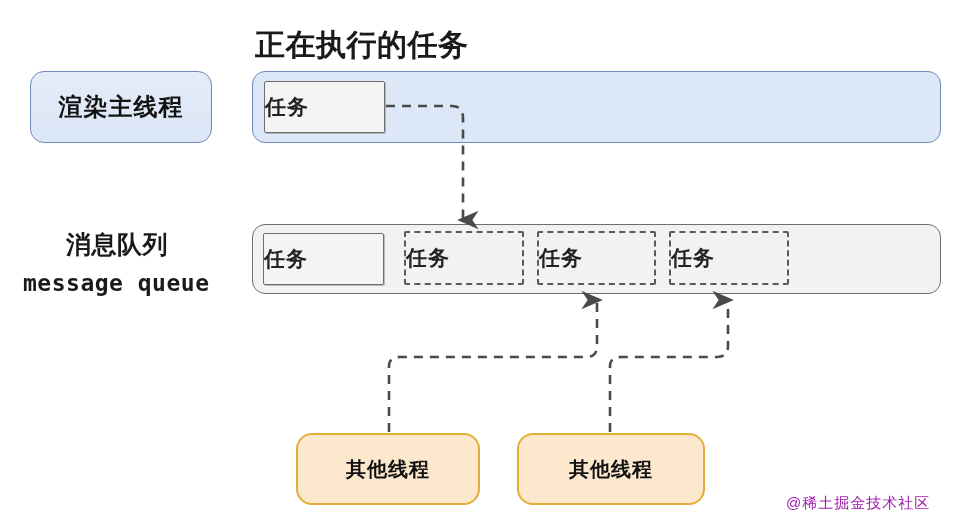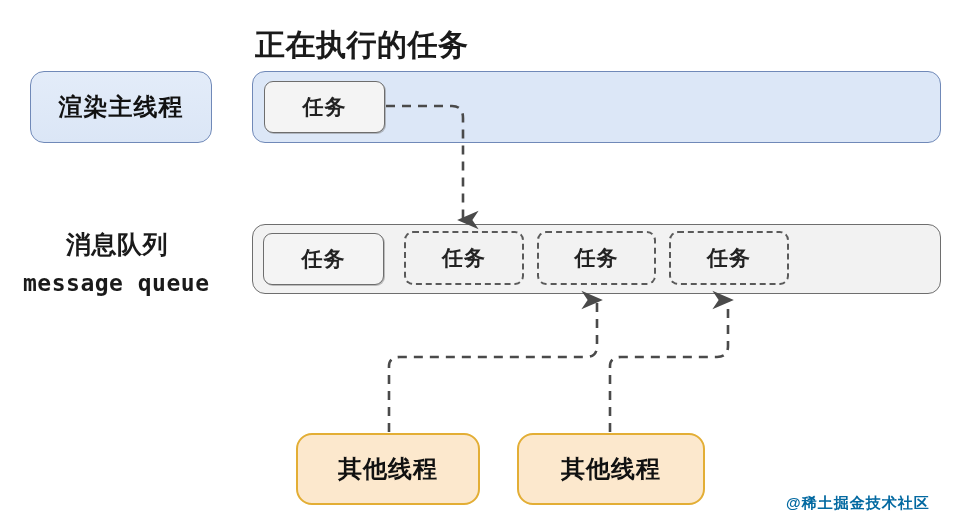--- a/index.html
+++ b/index.html
@@ -98,26 +98,25 @@
     border: 1.6px solid #6e6e6e;
     border-radius: 13px;
   }
 
   
   .task-chip {
     position: absolute;
     box-sizing: border-box;
     display: flex;
     align-items: center;
-    justify-content: center;
     font-size: 21px;
     font-weight: 700;
     color: #222222;
     letter-spacing: 1px;
-    border-radius: 9px;
+    border-radius: 2px;
   }
   .task-chip.solid {
     background: #f4f4f4;
     border: 1.7px solid #6d6d6d;
     box-shadow: 1px 1px 0 rgba(120,120,120,0.45);
   }
   .task-chip.dashed {
     background: #f2f2f2;
     border: 2px dashed #5a5a5a;
   }
@@ -138,21 +137,21 @@
     position: absolute;
     box-sizing: border-box;
     background: #fce8cd;
     border: 2.2px solid #e3ae35;
     border-radius: 16px;
     display: flex;
     align-items: center;
     justify-content: center;
   }
   .worker-box .box-text {
-    font-size: 24px;
+    font-size: 20px;
     font-weight: 700;
     color: #111111;
     letter-spacing: 1px;
   }
   #worker-box-0 { left: 296px; top: 433px; width: 184px; height: 72px; }
   #worker-box-1 { left: 517px; top: 433px; width: 188px; height: 72px; }
 
   
   #connectors {
     position: absolute;
@@ -162,25 +161,24 @@
     height: 528px;
     pointer-events: none;
   }
 
   
   #watermark {
     position: absolute;
     left: 786px;
     top: 494px;
     font-size: 15px;
-    color: #0369a1;
+    color: #a21caf;
     letter-spacing: 1px;
     white-space: nowrap;
     user-select: none;
-    font-weight: bold;
   }
 </style>
 </head>
 <body>
 
 <div id="canvas">
 
   <div class="heading-cn" id="running-task-title">正在执行的任务</div>
 
   <div id="main-thread-box">

